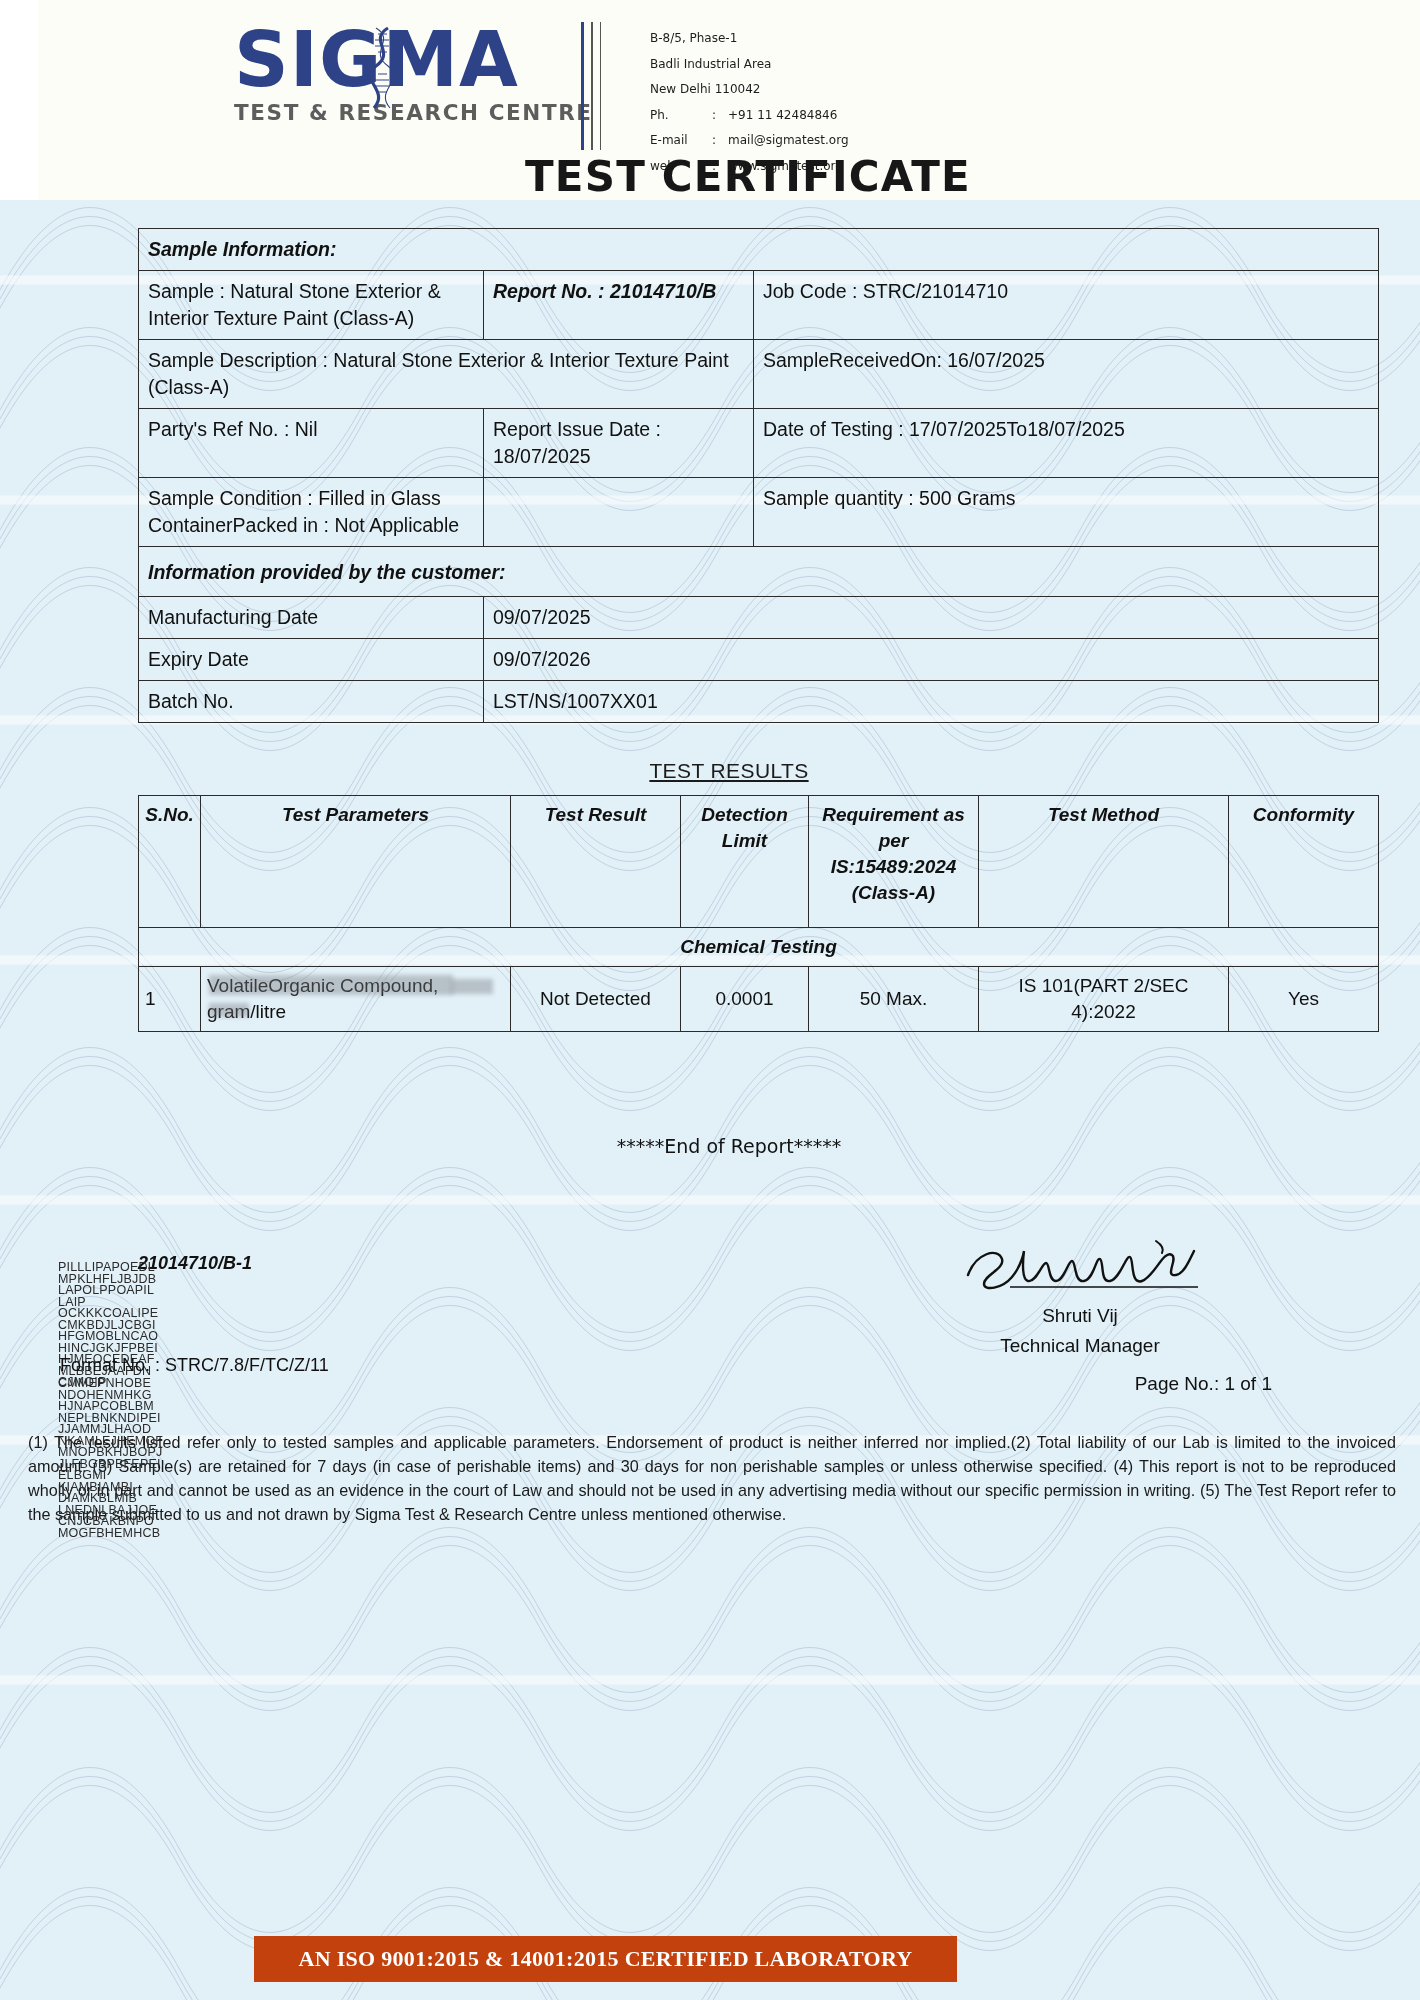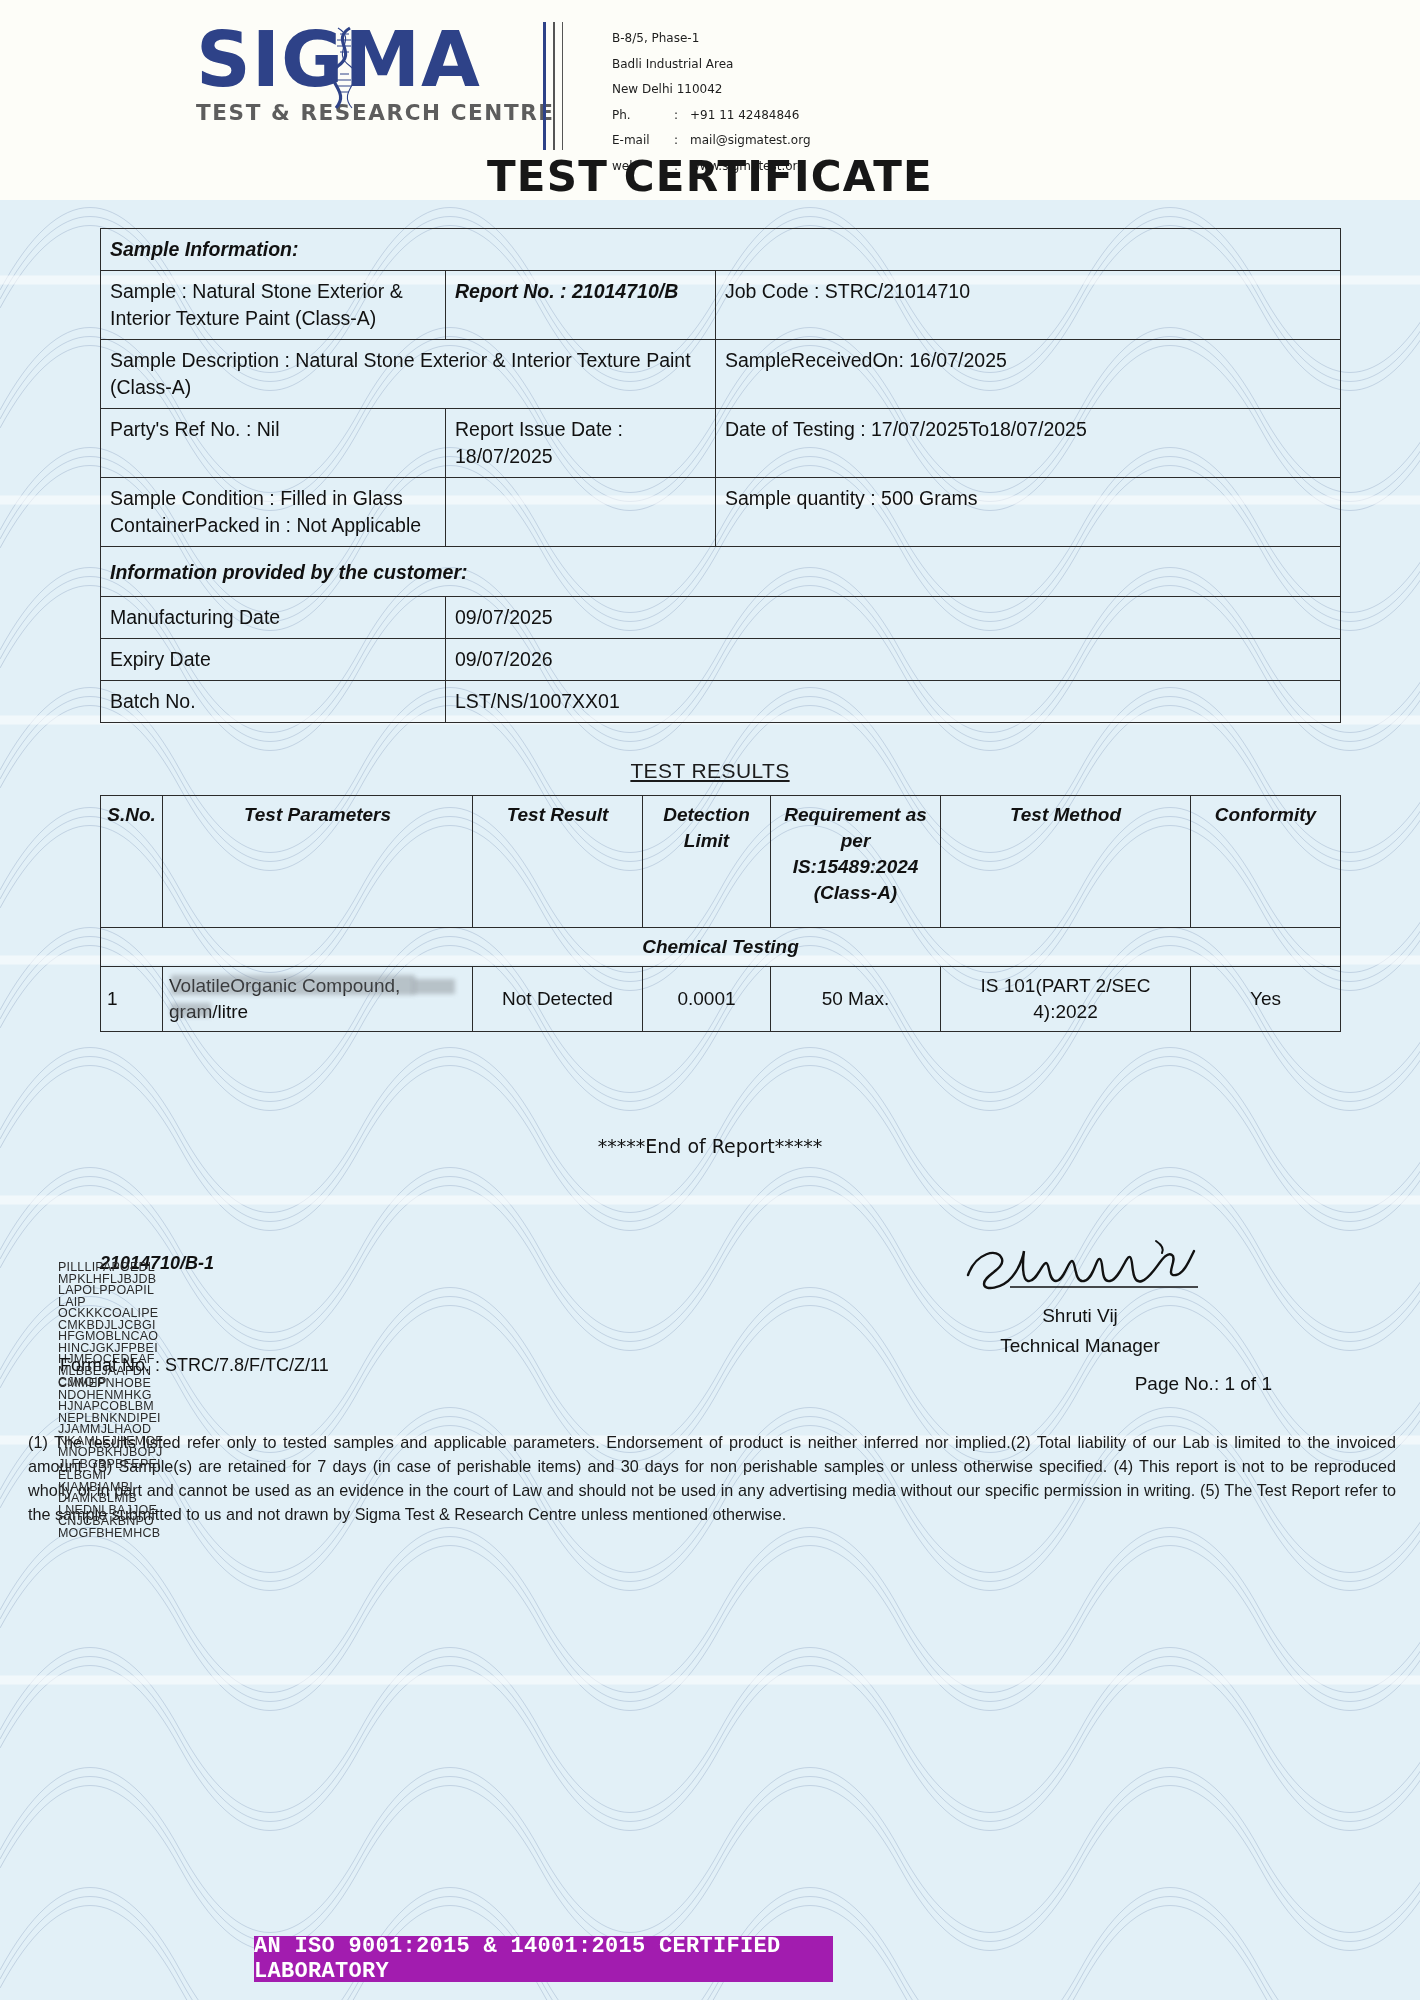--- a/index.html
+++ b/index.html
@@ -16,21 +16,21 @@
   
   #page-bg {
     position: absolute;
     left: 0; top: 200px;
     width: 1420px; height: 1800px;
     background: #e2f0f7;
     z-index: 0;
   }
   #page-bg svg { display:block; width:100%; height:100%; }
 
-  #content { position: relative; z-index: 2; }
+  #content { position: relative; z-index: 2; padding-left: 38px; }
 
   
   .header {
     position: relative;
     height: 200px;
     background: #fdfdf8;
     z-index: 3;
   }
   .logo-block {
     position: absolute;
@@ -218,24 +218,24 @@
     font-size: 16.2px;
     line-height: 24px;
     color: #1a1a1a;
     text-align: justify;
     z-index: 3;
   }
 
   .iso-bar {
     position: absolute;
     left: 254px; bottom: 18px;
-    width: 579px; height: 46px;
-    background: #a21caf;
+    width: 703px; height: 46px;
+    background: #c2410c;
     color: #ffffff;
-    font-family: Liberation Mono, monospace;
+    font-family: Liberation Serif, serif;
     font-weight: bold;
     font-size: 22px;
     letter-spacing: 0.3px;
     display: flex; align-items: center; justify-content: center;
     z-index: 5;
   }
 </style>
 </head>
 <body>
 

